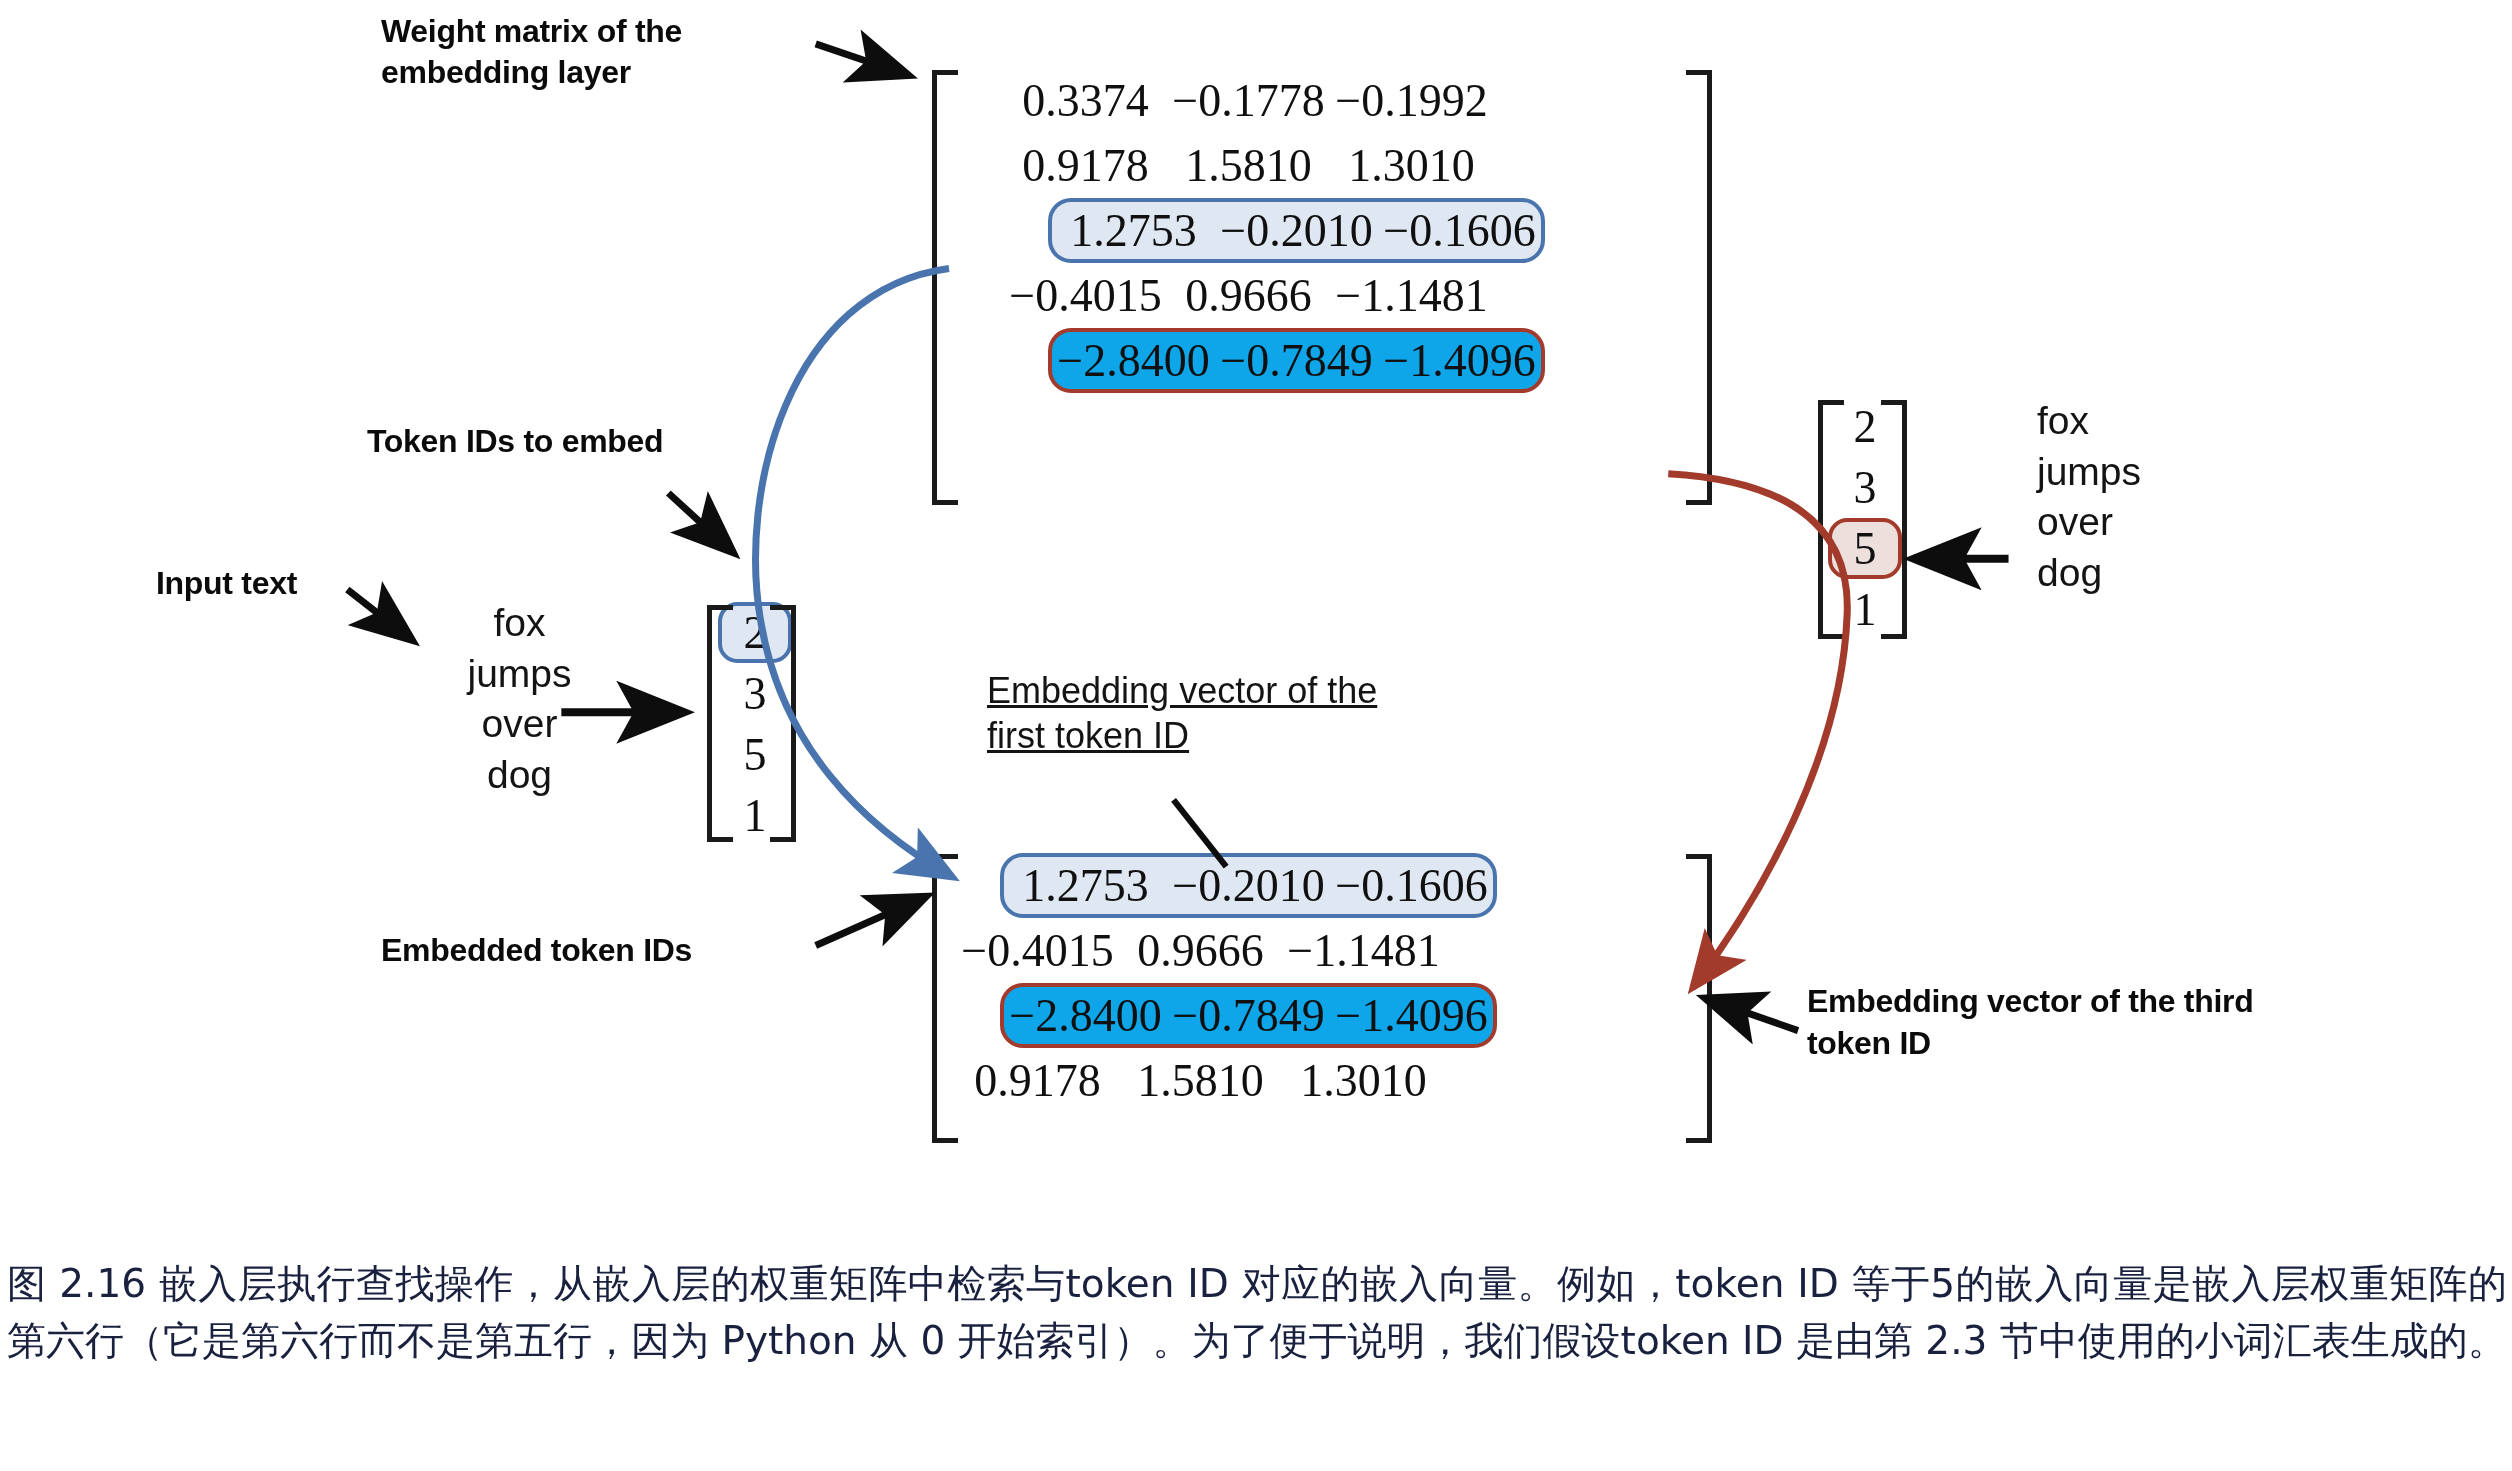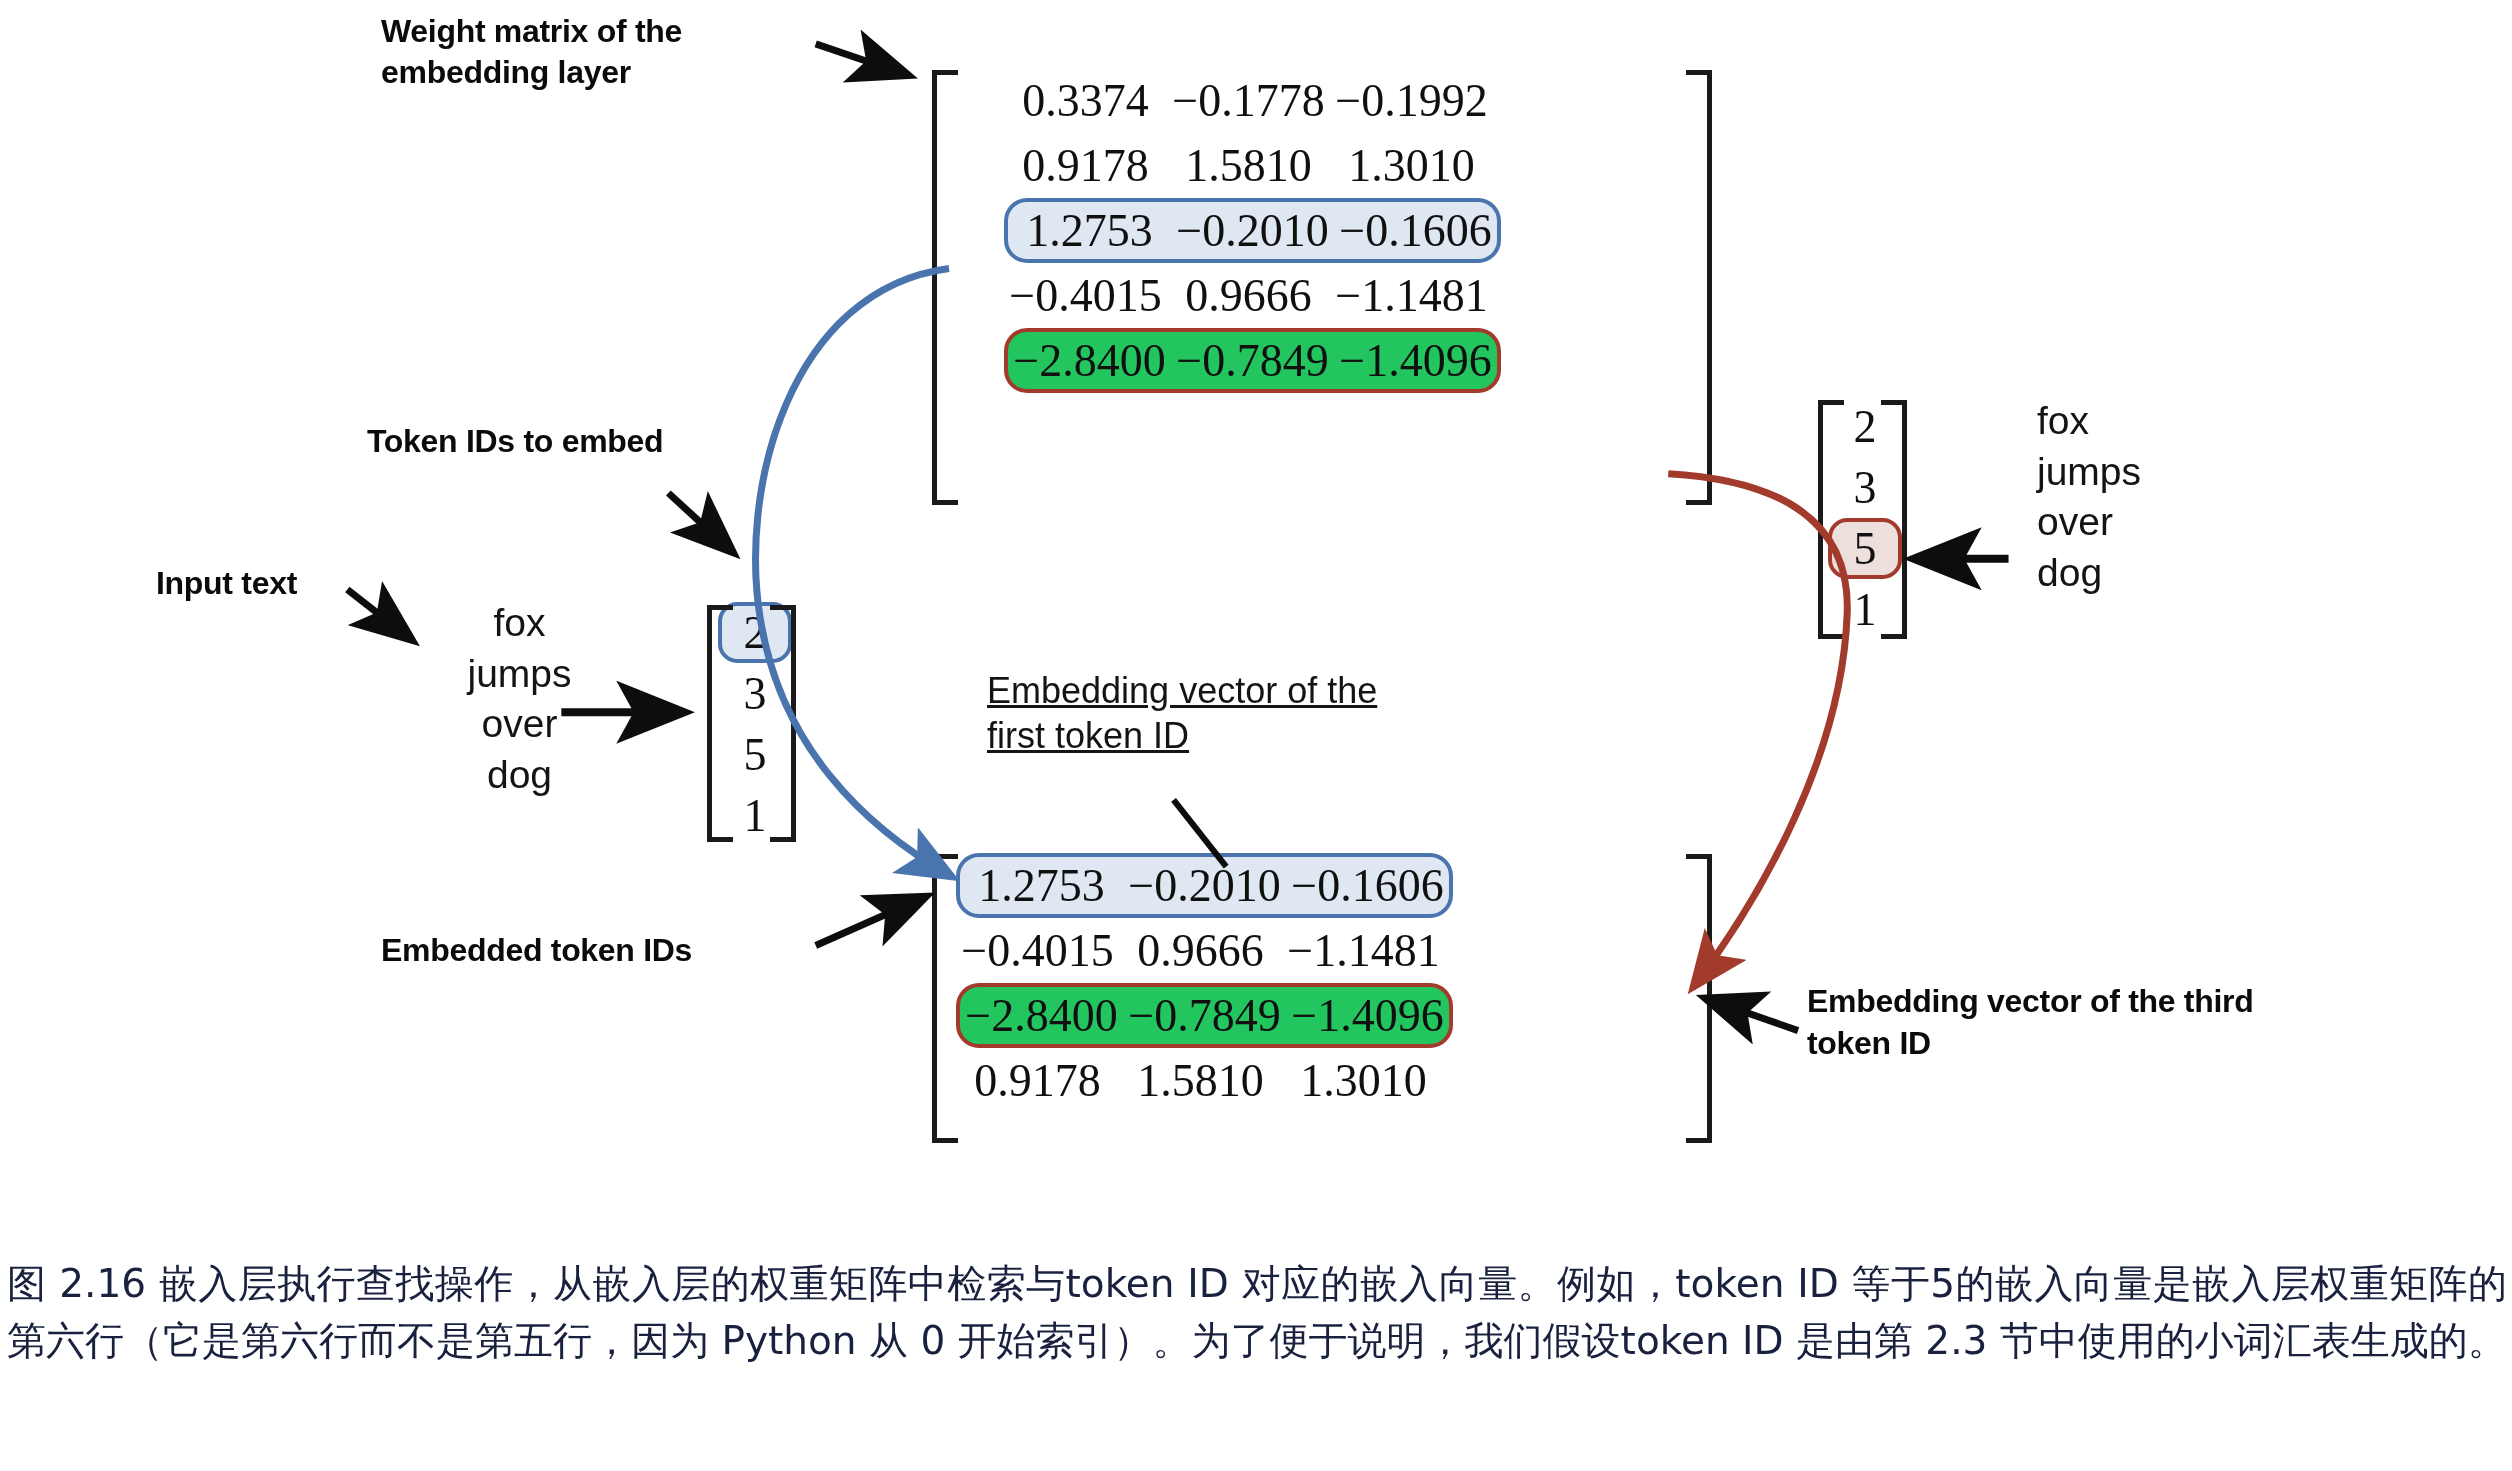--- a/index.html
+++ b/index.html
@@ -16,23 +16,23 @@
   
   .plain{position:absolute;font-family:"Liberation Sans","DejaVu Sans",sans-serif;
          font-weight:400;font-size:39px;line-height:1.30;color:#141414;white-space:pre-line;}
   .plain.small{font-size:36px;line-height:1.26;}
 
   
   .matrix{position:absolute;}
   .mrow{display:flex;align-items:center;height:65px;}
   .mcell{font-family:"Liberation Serif","DejaVu Serif",serif;font-size:46px;
          color:#101010;text-align:center;width:163px;letter-spacing:0px;}
-  .mrow.hl{border-radius:23px;box-sizing:border-box;}
+  .mrow.hl{border-radius:23px;box-sizing:border-box;margin-left:44px;}
   .mrow.blue{background:#dfe7f2;border:4.4px solid #4a74ad;}
-  .mrow.red{background:#22c55e;border:4.4px solid #a33b2c;}
+  .mrow.red{background:#0ea5e9;border:4.4px solid #a33b2c;}
 
   
   .brk{position:absolute;border:5.3px solid #1a1a1a;width:26px;box-sizing:border-box;}
   .brk.l{border-right:none;}
   .brk.r{border-left:none;}
 
   
   .vec{position:absolute;}
   .vrow{display:flex;align-items:center;justify-content:center;height:61px;width:74px;
         font-family:"Liberation Serif","DejaVu Serif",serif;font-size:46px;color:#101010;}

